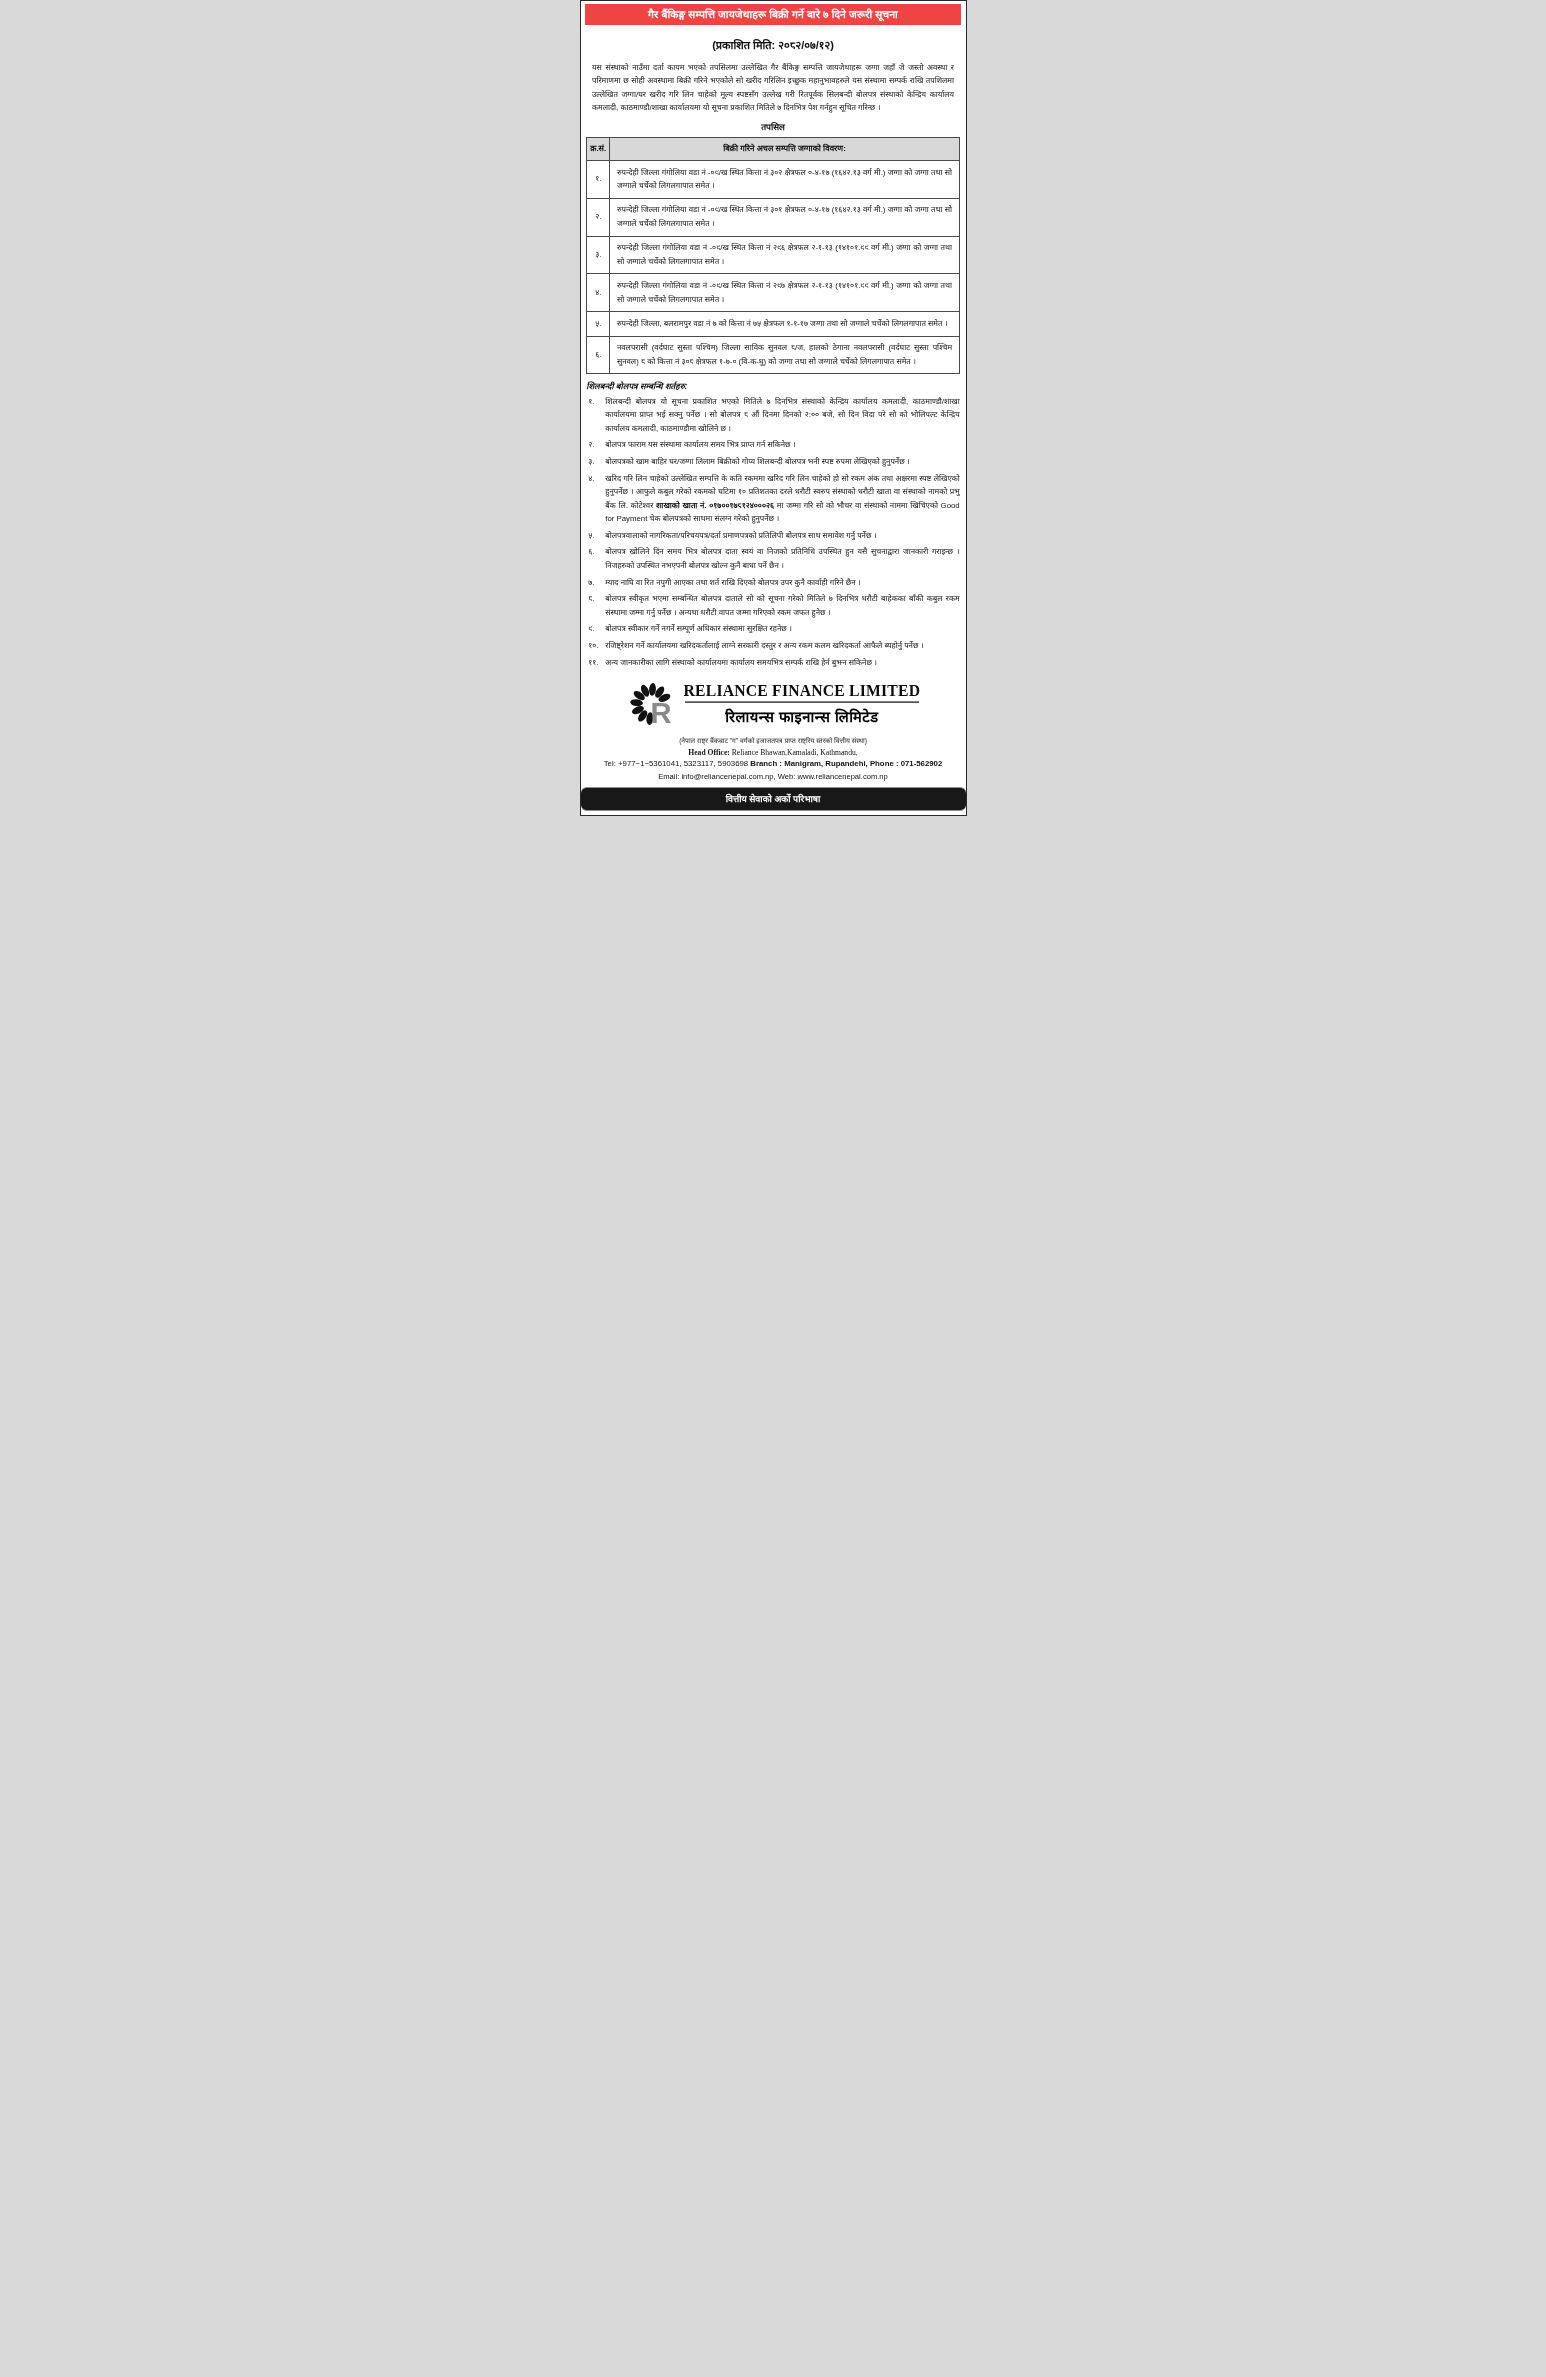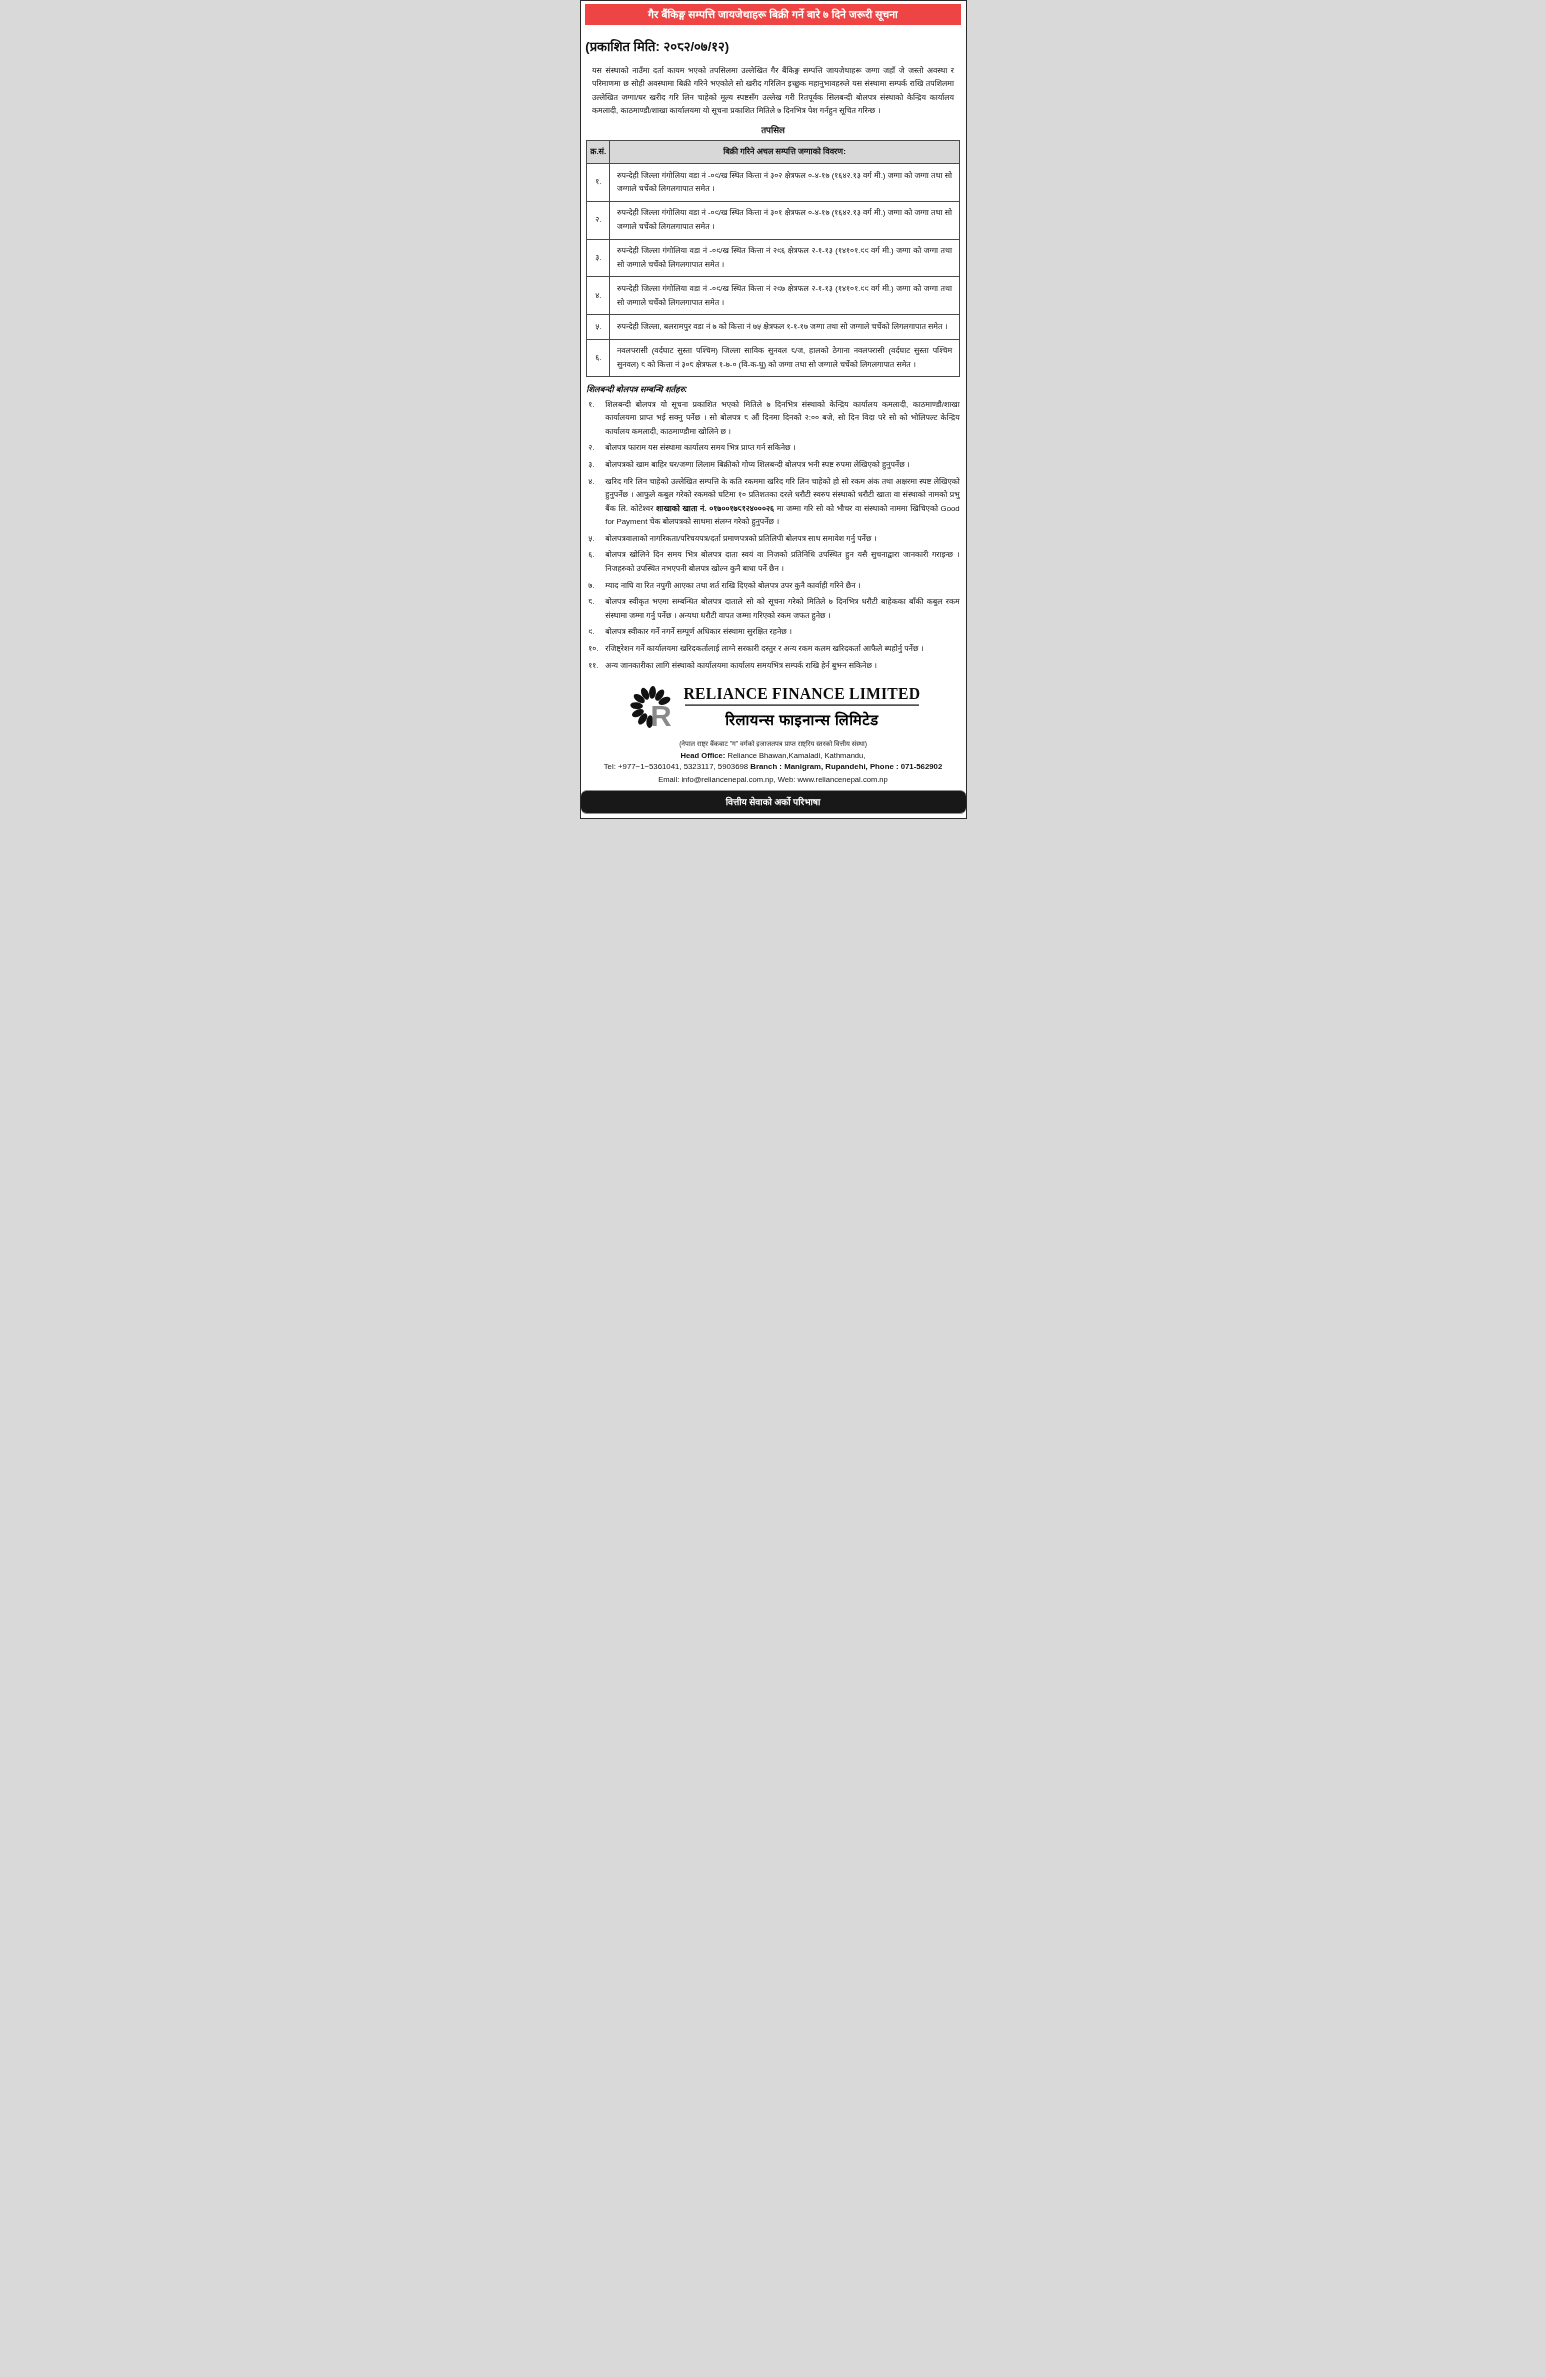--- a/index.html
+++ b/index.html
@@ -8,21 +8,21 @@
   .page {
     width: 387px; min-height: 766px; margin: 0 auto; background: #fff;
     border: 1px solid #2a2a2a; padding: 2.9px 4.8px 0 4.8px;
   }
   .title-band {
     background: #ef4444; color: #fff; text-align: center;
     font-size: 10.5px; font-weight: bold; padding: 3.8px 1.9px 4.8px 1.9px;
     letter-spacing: 0.1px; line-height: 1.2;
   }
   .pub-date {
-    text-align: left; font-weight: bold; font-size: 13px; margin-top: 12.4px;
+    text-align: center; font-weight: bold; font-size: 11px; margin-top: 12.4px;
   }
   .intro {
     font-size: 7.8px; line-height: 1.72; text-align: justify;
     margin: 8.6px 6.7px 0 6.7px;
   }
   .tapasil {
     text-align: center; font-weight: bold; font-size: 8.6px; margin-top: 6.7px;
   }
   table.assets {
     width: calc(100% - 1.9px); margin: 3.8px auto 0 auto;
@@ -64,21 +64,21 @@
     margin: 1.4px 1px 2.4px 1px;
   }
   .brand-np {
     font-weight: bold; font-size: 14.7px; color: #000000; letter-spacing: 0.5px;
     white-space: nowrap;
   }
   .license-line {
     text-align: center; font-size: 6.7px; margin-top: 3.8px; color: #1a1a1a;
   }
   .office-line {
-    text-align: center; font-size: 7.6px; margin-top: 2.9px; font-weight: bold;
+    text-align: center; font-size: 7.6px; margin-top: 2.9px; font-weight: bold; font-family: Liberation Serif, serif;
   }
   .office-line .reg { font-weight: normal; }
   .tel-line { text-align: center; font-size: 7.8px; margin-top: 2.9px; }
   .email-line { text-align: center; font-size: 7.6px; margin-top: 3.8px; }
   .footer-band {
     background: #181818; color: #fff; text-align: center; font-weight: bold;
     font-size: 9px; padding: 4.3px 1.9px 5.2px 1.9px; margin: 5.7px -4.8px 0 -4.8px;
     border-top: 1.9px solid #8f8f8f; border-bottom: 1.9px solid #8f8f8f; border-radius: 6px;
   }
   .footer-gap { height: 3.8px; background: #fff; margin: 0 -4.8px; }

